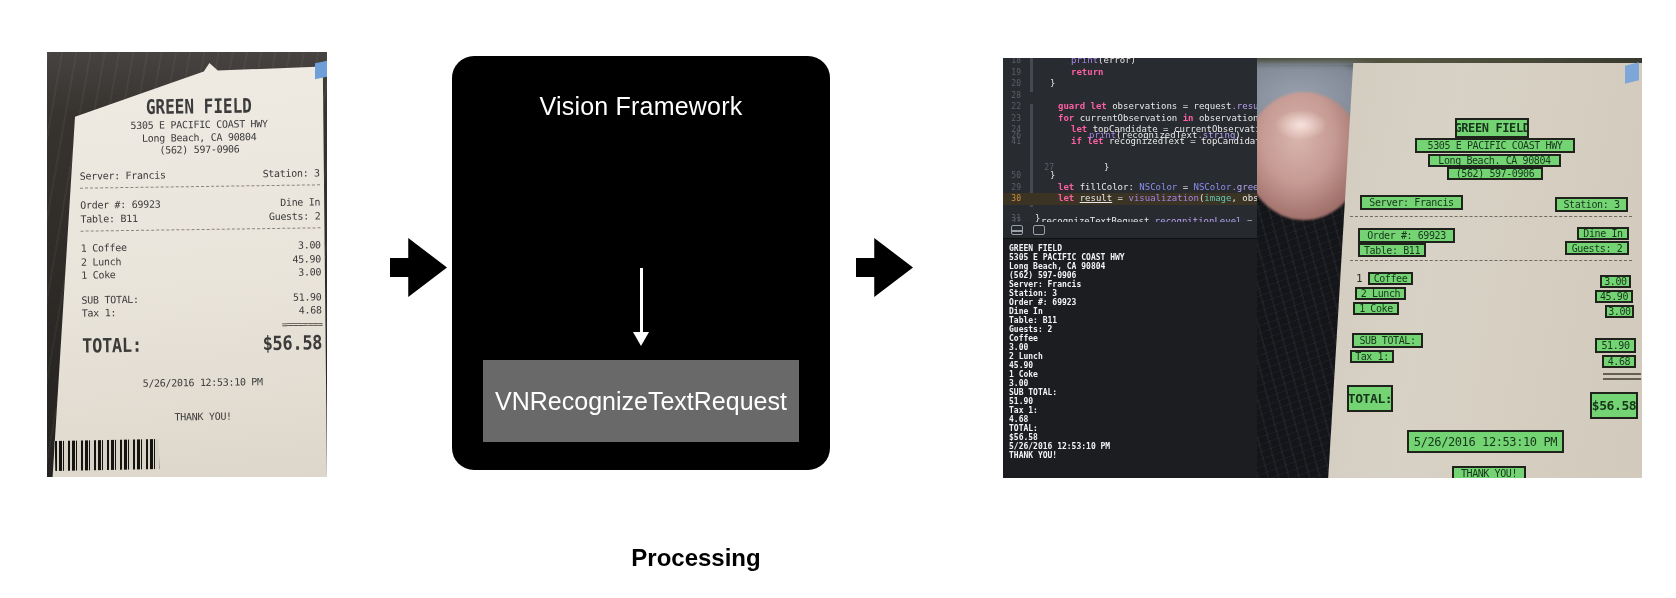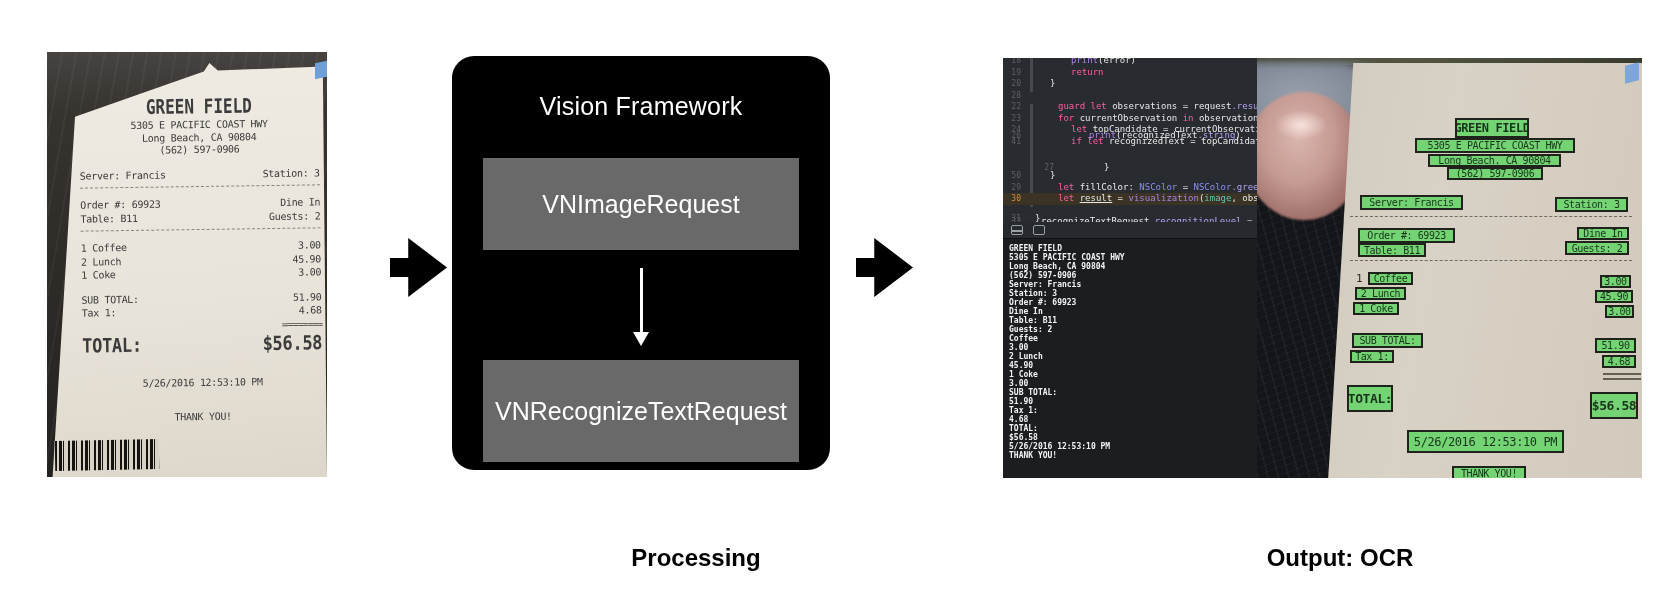--- a/index.html
+++ b/index.html
@@ -42,38 +42,38 @@
   .flow-arrow.a1 { left:390px; top:238px; }
   .flow-arrow.a2 { left:856px; top:238px; }
 
   
   .panel-mid { position:absolute; left:452px; top:56px; width:378px; height:414px; background:#000;border-radius:22px; }
   .vf-title { position:absolute; left:0; top:36px; width:100%; text-align:center;
     color:#fff; font-size:25px; font-weight:500; letter-spacing:0.2px; }
   .vf-box { position:absolute; left:31px; width:316px; background:#696969;
     display:flex; align-items:center; justify-content:center; color:#fff; font-size:25px; font-weight:400; }
   .vf-box.b1 { top:102px; height:92px; }
-  .vf-box.b2 { top:304px; height:102px;text-align:center; }
+  .vf-box.b2 { top:304px; height:82px;text-align:center; }
   .vf-down-arrow { position:absolute; left:0; top:212px; width:100%; height:80px; }
   .vf-down-arrow .stem { position:absolute; left:calc(50% - 1.5px); top:0; width:3px; height:66px; background:#fff; }
   .vf-down-arrow .head { position:absolute; left:calc(50% - 8px); top:64px; width:16px; height:14px;
     background:#fff; clip-path:polygon(0 0, 100% 0, 50% 100%); }
 
   
   .code-editor { position:absolute; left:1003px; top:58px; width:254px; height:164px;
     background:#282b2f; overflow:hidden; font-family:"DejaVu Sans Mono", monospace; }
   .code-line { position:absolute; left:0; width:100%; height:11.5px; white-space:nowrap;
     font-size:9px; line-height:11.5px; color:#e8e9ea; }
   .code-line.hl { background:#3b3323; }
   .code-line .ln { display:inline-block; width:22px; text-align:right; color:#5c6066;
     font-size:8px; padding-right:4px; vertical-align:top; }
   .code-line.hl .ln { color:#cf8e3f; }
   .code-line .src { display:inline-block; vertical-align:top; }
   .gutter-strip { position:absolute; left:27px; width:3px; background:#46494f; }
-  .tok-kw { color:#fc5fa3; font-weight:normal; }
+  .tok-kw { color:#fc5fa3; font-weight:bold; }
   .tok-fn { color:#a982e8; }
   .tok-mem { color:#b7a3f5; }
   .tok-ty { color:#8a8ff0; }
   .tok-pa { color:#5fc9b8; }
   .tok-res { color:#e8e9ea; text-decoration:underline; }
 
   
   .console { position:absolute; left:1003px; top:222px; width:254px; height:256px;
     background:#1b1d20; overflow:hidden; font-family:"DejaVu Sans Mono", monospace; }
   .console-toolbar { position:absolute; left:0; top:0; width:100%; height:17px; background:#26292d;
@@ -174,23 +174,20 @@
         <div class="r-row r-date">5/26/2016 12:53:10 PM</div>
         <div class="r-row r-thanks">THANK YOU!</div>
       </div>
     <div class="barcode"></div>
   </div>
 
   <div class="flow-arrow a1"></div>
 
   <div class="panel-mid">
     <div class="vf-title">Vision Framework</div>
-    <div class="vf-box b1">
-      <span>VNImageRequest</span>
-    </div>
     <div class="vf-down-arrow">
       <div class="stem"></div>
       <div class="head"></div>
     </div>
     <div class="vf-box b2">
       <span>VNRecognizeTextRequest</span>
     </div>
   </div>
 
   <div class="flow-arrow a2"></div>
@@ -282,15 +279,14 @@
         <div class="ocr-box" style="left: 343px; top: 217px; width: 31px; height: 13px; font-size: 10px;">3.00</div>
         <div class="ocr-box" style="left: 338px; top: 232px; width: 38px; height: 13px; font-size: 10px;">45.90</div>
         <div class="ocr-box" style="left: 348px; top: 247px; width: 29px; height: 13px; font-size: 10px;">3.00</div>
         <div class="ocr-box" style="left: 338px; top: 280px; width: 41px; height: 15px; font-size: 10px;">51.90</div>
         <div class="ocr-box" style="left: 345px; top: 297px; width: 34px; height: 13px; font-size: 10px;">4.68</div>
         <div class="ocr-box bold" style="left: 333px; top: 334px; width: 48px; height: 27px; font-size: 13px;">$56.58</div>
       </div>
   </div>
 
   <div class="caption" style="left:696px;">Processing</div>
-  <div class="caption" style="left:1340px;">Output: OCR</div>
 
 </div>
 
 </body></html>

